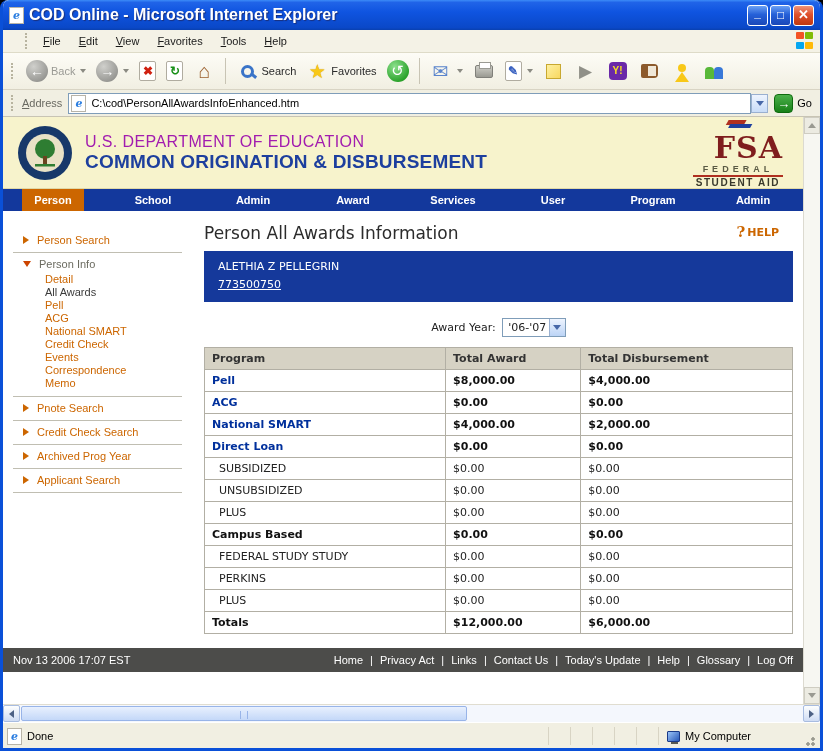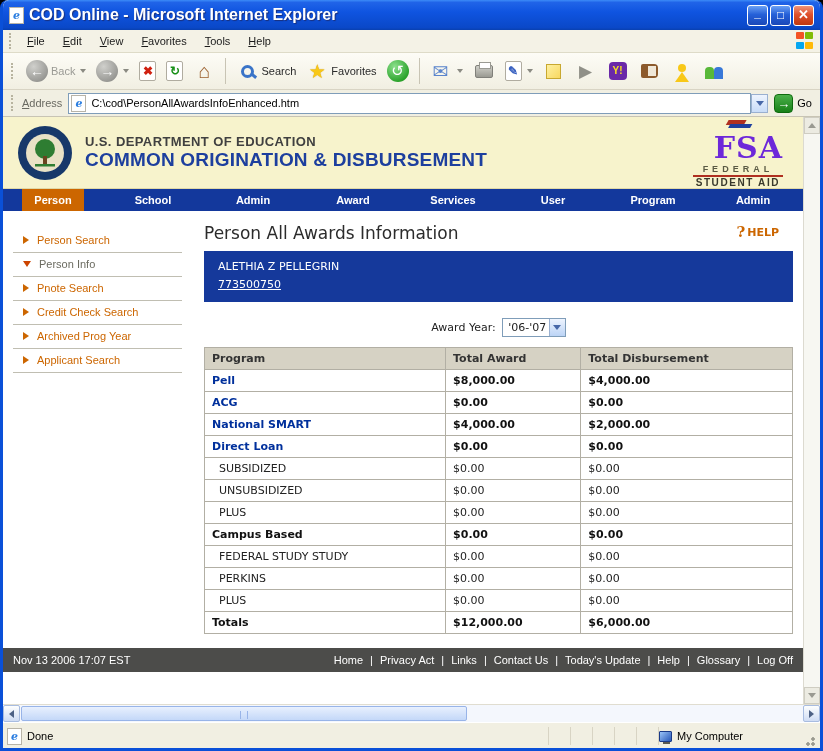--- a/index.html
+++ b/index.html
@@ -17,21 +17,21 @@
   .titlebar .ie-ic { margin-right:5px; }
   .title-text { color:#fff; font-weight:bold; font-size:16px; text-shadow:1px 1px 1px #1a2f7a; flex:1; }
   .winbtn { width:21px; height:21px; margin-left:2px; border:1px solid #fff; border-radius:3px;
     color:#fff; font-weight:bold; font-size:12px; line-height:18px; text-align:center;
     background:linear-gradient(180deg,#6aa0f4,#2560d8 45%,#1a48b8); }
   .winbtn.close { background:linear-gradient(180deg,#f09478,#e0502c 45%,#c03810); font-size:13px; }
   .winbtn.min { line-height:14px; }
 
   
   .menubar { height:23px; flex:0 0 23px; display:flex; align-items:center; background:#f4f2e6;
-    border-bottom:1px solid #dedbc8; padding-left:2px; }
+    border-bottom:1px solid #dedbc8; padding-left:18px; }
   .grip { width:5px; height:16px; margin:0 4px; border-left:2px dotted #b8b4a0; }
   .menu-item { padding:2px 9px; color:#1a1a1a; }
   .menu-item::first-letter { text-decoration:underline; }
   .menubar .spacer { flex:1; }
   .winlogo { width:20px; height:18px; margin-right:4px; display:grid; grid-template-columns:8px 8px; grid-gap:1px; }
   .winlogo i { display:block; width:8px; height:7px; border-radius:1px; }
 
   
   .toolbar { height:37px; flex:0 0 37px; display:flex; align-items:center; gap:2px;
     background:linear-gradient(180deg,#fdfcf6,#f1efe2); border-bottom:1px solid #d8d4c4; padding:0 4px; }
@@ -83,27 +83,27 @@
   .vscroll { width:17px; background:#f7f7f2; border-left:1px solid #dcdad0; display:flex; flex-direction:column; }
   .vs-btn { height:17px; background:#ecebe2; border:1px solid #cfcdc2; display:flex; align-items:center; justify-content:center; }
   .vs-track { flex:1; }
   .tri-up { width:0; height:0; border-left:4px solid transparent; border-right:4px solid transparent; border-bottom:5px solid #9a9a92; }
   .tri-dn { width:0; height:0; border-left:4px solid transparent; border-right:4px solid transparent; border-top:5px solid #9a9a92; }
 
   
   .banner { height:72px; flex:0 0 72px; background:#f7f3cc; display:flex; align-items:center; padding:0 14px;
     border-bottom:1px solid #e0d8a8; }
   .seal { margin-right:12px; }
-  .banner-text .agency { color:#404040; font-weight:bold; font-size:13px; letter-spacing:.4px; }
+  .banner-text .agency { color:#a21caf; font-weight:normal; font-size:16px; letter-spacing:.4px; }
   .banner-text .app { color:#1d3f9e; font-weight:bold; font-size:19px; letter-spacing:.2px; }
   .fsa { margin-left:auto; text-align:center; line-height:1; padding-right:6px; }
   .fsa-eagle { height:12px; position:relative; }
   .fsa-eagle::before { content:""; position:absolute; left:50%; top:2px; width:18px; height:5px; background:#b03020; transform:translateX(-60%) skewX(-30deg); }
   .fsa-eagle::after { content:""; position:absolute; left:50%; top:6px; width:22px; height:4px; background:#1d3f9e; transform:translateX(-40%) skewX(-30deg); }
-  .fsa-acro { font:bold 30px "DejaVu Serif", serif; color:#6d28d9; letter-spacing:1px;margin-left:21px; }
+  .fsa-acro { font:bold 30px "DejaVu Serif", serif; color:#7f1d1d; letter-spacing:1px;margin-left:21px; }
   .fsa-fed { font-weight:bold; font-size:9px; letter-spacing:4px; color:#5a5a44; border-bottom:2px solid #b03020; padding-bottom:1px; }
   .fsa-sa { font-weight:bold; font-size:10px; letter-spacing:1.6px; color:#3a3a2c; margin-top:1px; }
 
   
   .navbar { height:22px; flex:0 0 22px; background:#13389c; display:flex; }
   .navtab { flex:1; text-align:center; color:#fff; font-weight:bold; line-height:22px; }
   .navtab .active-bg { display:inline-block; background:#cc6600; padding:0 12px; line-height:22px; }
 
   
   .bodyrow { flex:0 0 437px; display:flex; }
@@ -158,21 +158,21 @@
   .hs-track { flex:1; position:relative; }
   .hs-thumb { position:absolute; left:1px; top:1px; bottom:1px; width:57%; border-radius:2px;
     background:linear-gradient(180deg,#e8f0fe,#c4d8f8); border:1px solid #98b4e8; }
   .hs-grip { position:absolute; left:50%; top:4px; width:8px; height:8px; transform:translateX(-50%);
     border-left:1px solid #98b4e8; border-right:1px solid #98b4e8; }
 
   
   .statusbar { height:27px; flex:0 0 27px; background:#f1efe2; border-top:1px solid #fff; display:flex; align-items:center; padding:0 4px; }
   .status-done { display:flex; align-items:center; gap:5px; flex:1; color:#000; }
   .st-panel { width:22px; height:18px; border-left:1px solid #d8d4c4; }
-  .st-zone { width:140px; height:18px; border-left:1px solid #d8d4c4; display:flex; align-items:center; gap:5px; }
+  .st-zone { width:140px; height:18px; border-left:1px solid #d8d4c4; display:flex; align-items:center; gap:5px; padding-left:8px; }
   .pc-ic { width:13px; height:11px; background:linear-gradient(135deg,#9ac4f8,#2858b8); border:1px solid #1a3a88; border-radius:1px; position:relative; }
   .pc-ic::after { content:""; position:absolute; left:3px; bottom:-3px; width:7px; height:2px; background:#5a5a52; }
   .rgrip { width:14px; height:14px; margin-left:4px; align-self:flex-end; margin-bottom:2px;
     background:radial-gradient(circle 1.5px at 11px 11px,#9a9a90 1.5px,transparent 2px),
                radial-gradient(circle 1.5px at 11px 6px,#9a9a90 1.5px,transparent 2px),
                radial-gradient(circle 1.5px at 6px 11px,#9a9a90 1.5px,transparent 2px); }
 </style>
 </head>
 <body>
 
@@ -338,20 +338,31 @@
             <div class="sb-head">
               <span class="arr-r"></span>
               <span>Person Search</span>
             </div>
           </div>
           <div class="sb-section">
             <div class="sb-head active">
               <span class="arr-d"></span>
               <span>Person Info</span>
             </div>
+            <div class="sb-items">
+              <a class="sb-link">Detail</a>
+              <a class="sb-link current">All Awards</a>
+              <a class="sb-link">Pell</a>
+              <a class="sb-link">ACG</a>
+              <a class="sb-link">National SMART</a>
+              <a class="sb-link">Credit Check</a>
+              <a class="sb-link">Events</a>
+              <a class="sb-link">Correspondence</a>
+              <a class="sb-link">Memo</a>
+            </div>
           </div>
           <div class="sb-section">
             <div class="sb-head">
               <span class="arr-r"></span>
               <span>Pnote Search</span>
             </div>
           </div>
           <div class="sb-section">
             <div class="sb-head">
               <span class="arr-r"></span>

